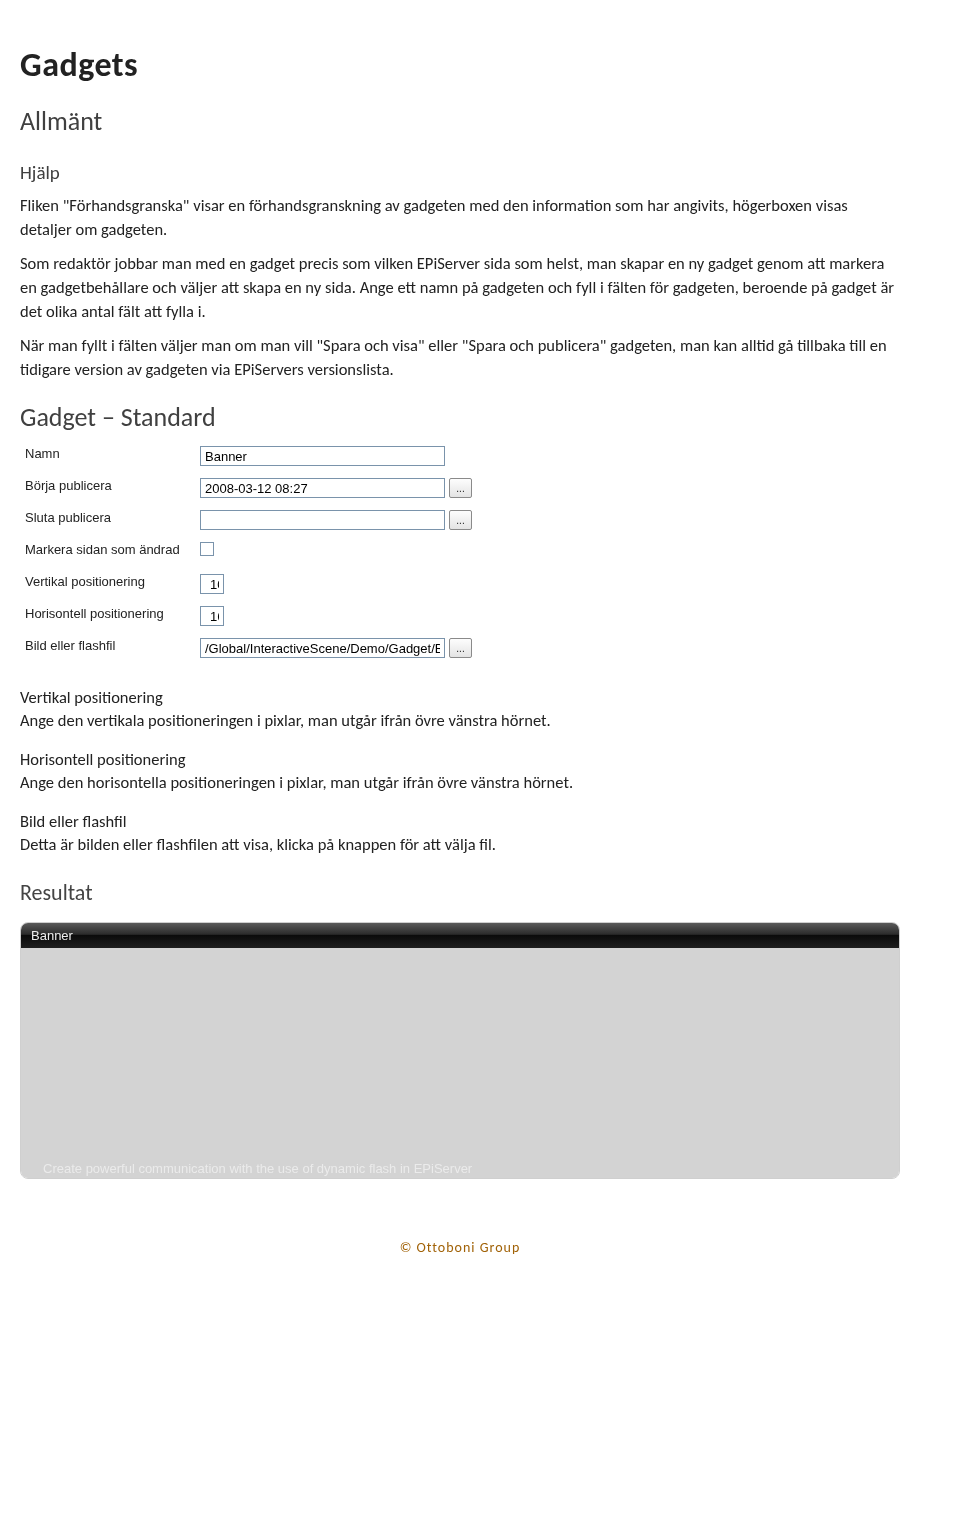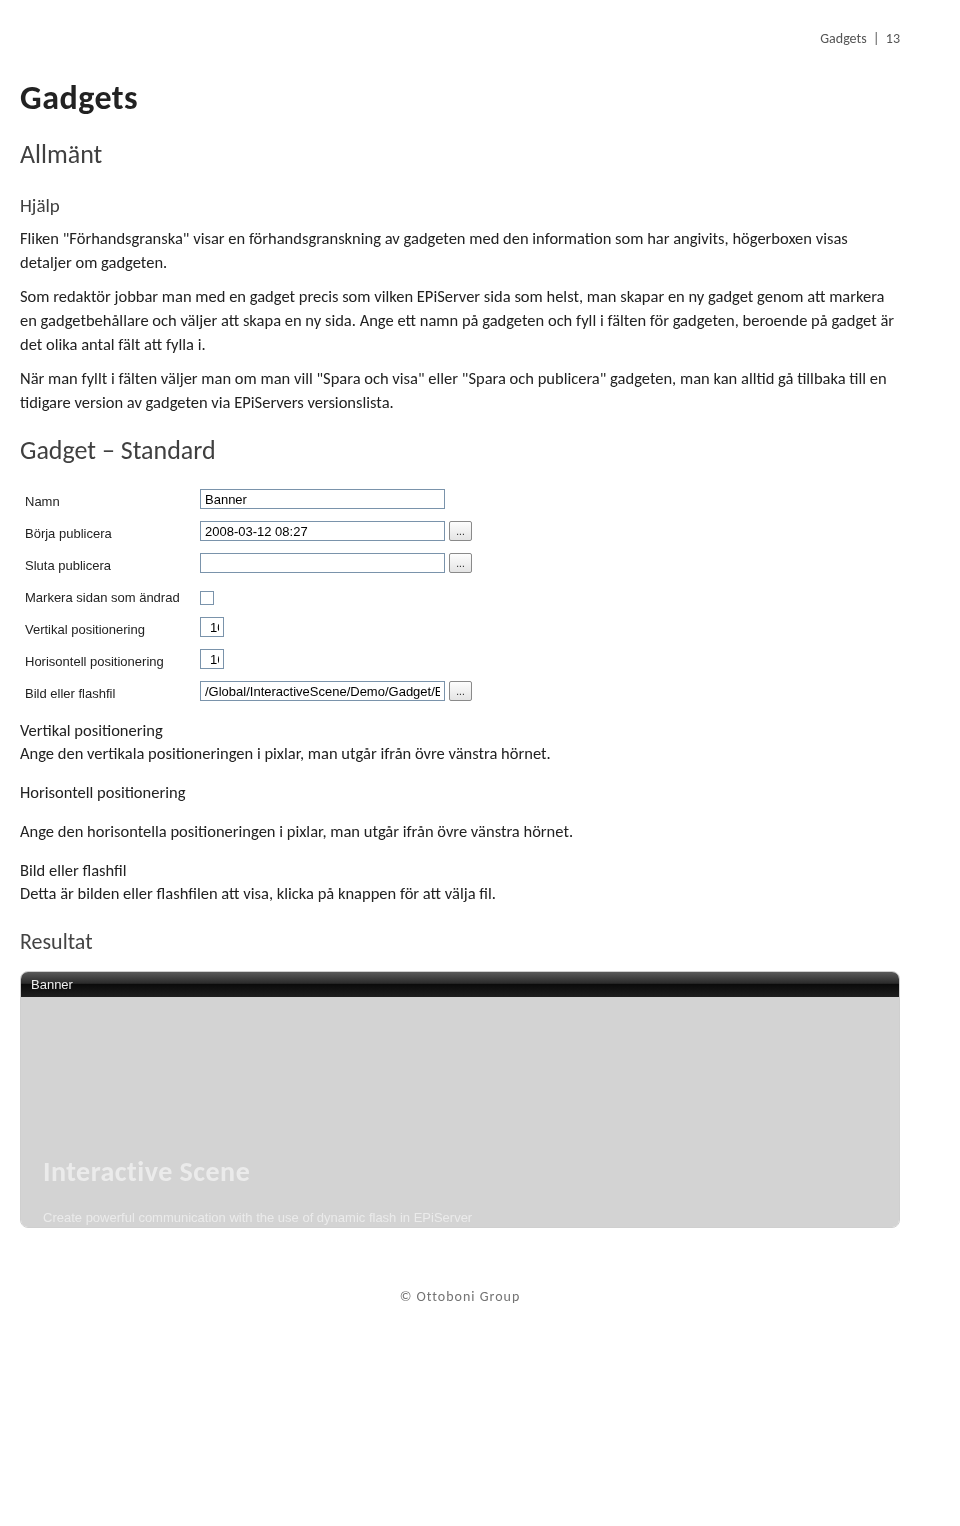--- a/index.html
+++ b/index.html
@@ -61,21 +61,21 @@
 
   
   .formshot {
     margin: 12px 0 18px 0;
     font-family: Arial, Helvetica, sans-serif;
     font-size: 13px;
     color: #222;
   }
   .formshot .row {
     display: flex;
-    align-items: flex-end;
+    align-items: flex-start;
     min-height: 30px;
     padding: 1px 0;
   }
   .formshot .lbl {
     width: 175px;
     padding-left: 5px;
   }
   .formshot .ctrl {
     display: flex;
     align-items: center;
@@ -147,34 +147,29 @@
     bottom: 2px;
     font-size: 13px;
     color: rgba(255,255,255,.55);
     font-family: Arial, sans-serif;
   }
 
   .footer {
     text-align: center;
     margin-top: 60px;
     font-size: 14px;
-    color: #737373;
+    color: #a16207;
     letter-spacing: 1px;
   }
 </style>
 </head>
 <body>
 
 <div class="page">
 
-  <div class="runhead">
-    <span>Gadgets</span>
-    &nbsp;|&nbsp;
-    <span>13</span>
-  </div>
 
   <h1>Gadgets</h1>
 
   <h2>Allmänt</h2>
   <h3 class="heavy">Hjälp</h3>
 
   <p>Fliken "Förhandsgranska" visar en förhandsgranskning av gadgeten med den information som har angivits, högerboxen visas detaljer om gadgeten.</p>
   <p>Som redaktör jobbar man med en gadget precis som vilken EPiServer sida som helst, man skapar en ny gadget genom att markera en gadgetbehållare och väljer att skapa en ny sida. Ange ett namn på gadgeten och fyll i fälten för gadgeten, beroende på gadget är det olika antal fält att fylla i.</p>
   <p>När man fyllt i fälten väljer man om man vill "Spara och visa" eller "Spara och publicera" gadgeten, man kan alltid gå tillbaka till en tidigare version av gadgeten via EPiServers versionslista.</p>
 
@@ -226,30 +221,29 @@
           <input type="text" class="txtin w-med" value="/Global/InteractiveScene/Demo/Gadget/Ba" style="">
           <span class="dotbtn">...</span>
         </div>
       </div>
     </div>
 
   <div id="defs-block">
       <div class="defterm">Vertikal positionering</div>
       <p style="margin-top: 2px;">Ange den vertikala positioneringen i pixlar, man utgår ifrån övre vänstra hörnet.</p>
       <div class="defterm">Horisontell positionering</div>
-      <p style="margin-top: 18px;">Ange den horisontella positioneringen i pixlar, man utgår ifrån övre vänstra hörnet.</p>
+      <p style="margin-top: 2px;">Ange den horisontella positioneringen i pixlar, man utgår ifrån övre vänstra hörnet.</p>
       <div class="defterm">Bild eller flashfil</div>
       <p style="margin-top: 2px;">Detta är bilden eller flashfilen att visa, klicka på knappen för att välja fil.</p>
     </div>
 
   <h3 class="med">Resultat</h3>
 
   <div class="resultpanel">
     <div class="titlebar">Banner</div>
     <div class="canvas">
-      <div class="is-title">Interactive Scene</div>
       <div class="is-sub">Create powerful communication with the use of dynamic flash in EPiServer</div>
     </div>
   </div>
 
   <div class="footer">© Ottoboni Group</div>
 
 </div>
 
 </body></html>

